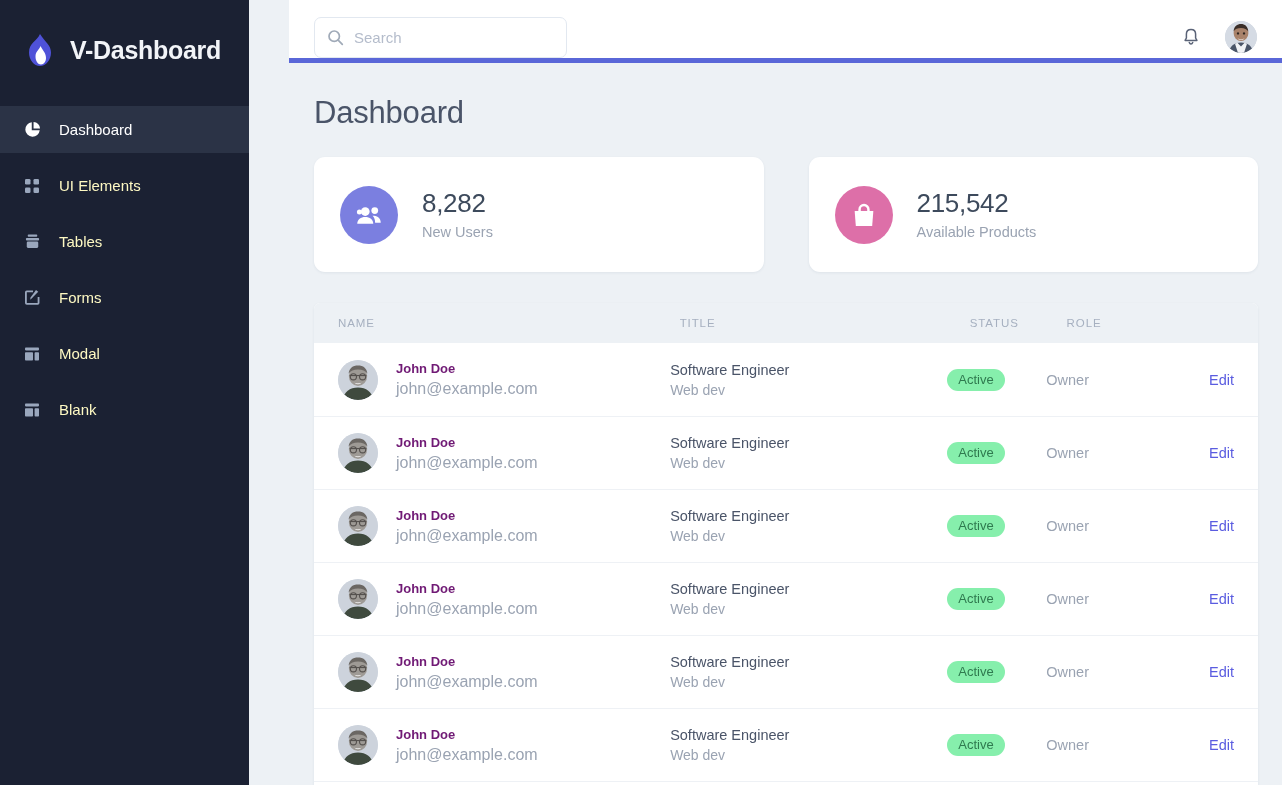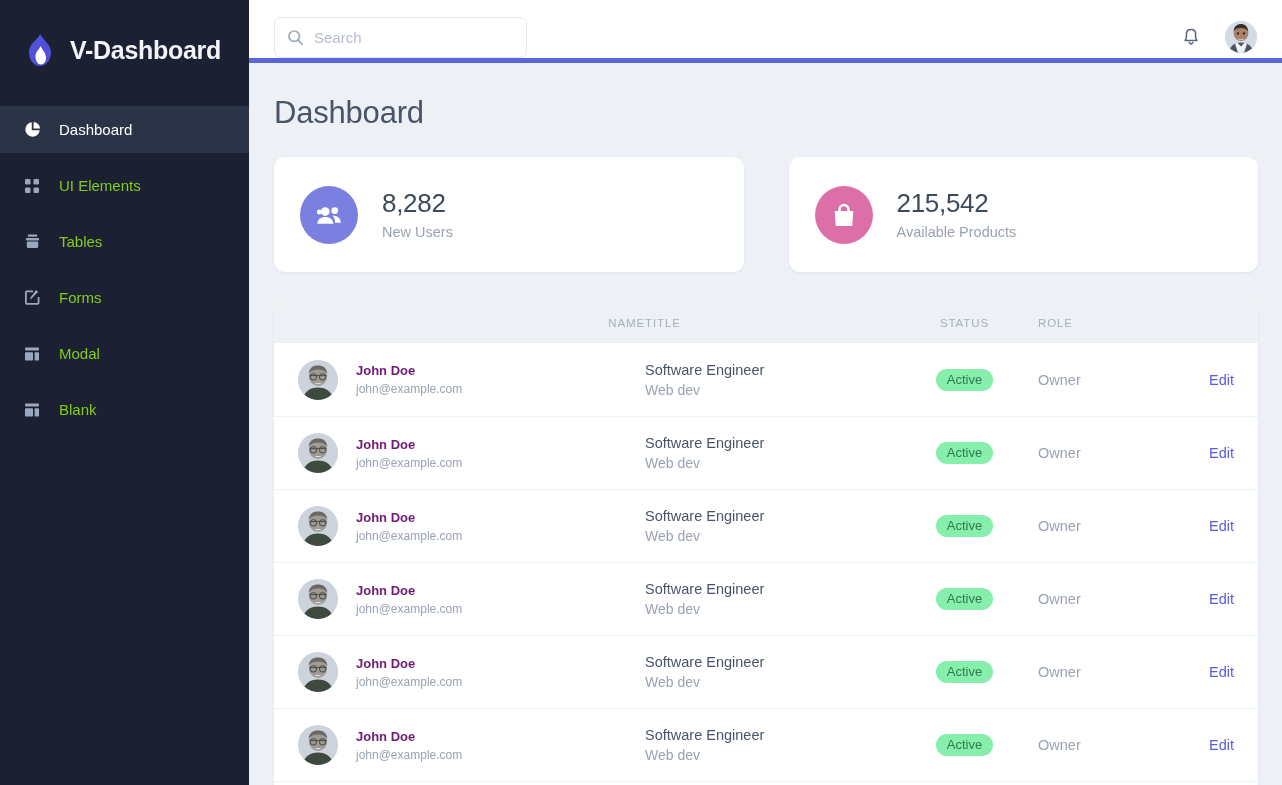--- a/index.html
+++ b/index.html
@@ -9,20 +9,21 @@
     height: 785px;
     overflow: hidden;
     font-family: "Liberation Sans", sans-serif;
     background: #edf1f5;
   }
 
   .app {
     display: flex;
     width: 1282px;
     height: 785px;
+    gap: 40px;
   }
 
   
   .sidebar {
     width: 249px;
     min-width: 249px;
     height: 785px;
     background: #1b2133;
     display: flex;
     flex-direction: column;
@@ -48,21 +49,21 @@
   }
 
   .nav { display: flex; flex-direction: column; padding-top: 6px; }
 
   .nav-item {
     display: flex;
     align-items: center;
     gap: 17px;
     height: 47px;
     padding-left: 22px;
-    color: #84cc16;
+    color: #fef9c3;
     font-size: 15px;
     cursor: pointer;
   }
   .nav-item .nav-icon {
     width: 20px;
     height: 20px;
     display: flex;
     align-items: center;
     justify-content: center;
     color: #9aa7bd;
@@ -206,21 +207,21 @@
     height: 40px;
     background: #edf1f5;
     padding: 0 24px;
   }
   .t-head span {
     font-size: 11.5px;
     color: #a6b0c0;
     letter-spacing: 0.9px;
     font-weight: normal;
   }
-  .col-name   { width: 347px; text-align: right; }
+  .col-name   { width: 347px; }
   .col-title  { width: 246px; }
   .col-status { width: 147px; text-align: center; }
   .col-role   { width: 170px; }
   .col-action { flex: 1; text-align: right; }
 
   .t-row {
     display: flex;
     align-items: center;
     height: 73px;
     padding: 0 24px;
@@ -240,21 +241,21 @@
     overflow: hidden;
     flex: none;
     background: #d3d9e2;
   }
   .name-main {
     font-size: 13px;
     color: #701a75;
     font-weight: bold;
   }
   .name-sub {
-    font-size: 12px;
+    font-size: 16px;
     color: #9aa3b2;
     margin-top: 4px;
   }
   .title-main {
     font-size: 14.5px;
     color: #4a5468;
   }
   .title-sub {
     font-size: 14px;
     color: #9aa3b2;

